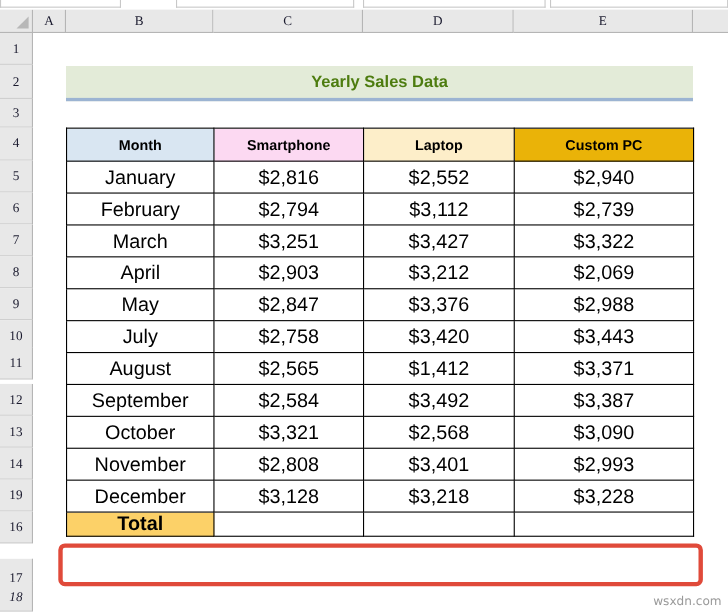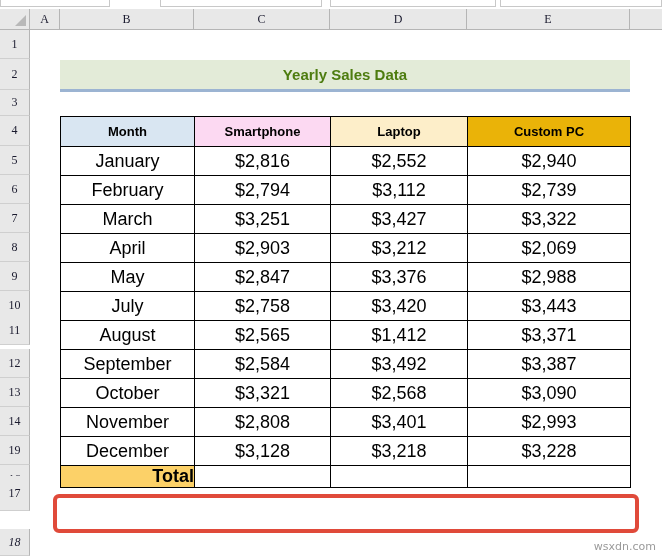--- a/index.html
+++ b/index.html
@@ -148,21 +148,21 @@
   .hd-month  { background: #d9e6f2; }
   .hd-phone  { background: #fcd9f2; margin-left: 16px; }
   .hd-laptop { background: #fdeec9; }
   .hd-pc     { background: #eab308; }
 
   .total-label {
     background: #fcd168;
     font-weight: bold;
   }
   .total-blank { background: #ffffff; }
-  .tr-total td { height: 20px; text-align: right; }
+  .tr-total td { height: 20px; }
 
   
   .redbox {
     position: absolute;
     left: 53px;
     top: 494px;
     width: 586px;
     height: 39px;
     border: 4px solid #e04a3a;
     border-radius: 6px;
@@ -212,21 +212,21 @@
   <div class="rowhead" style="top:204px; height:29px;">7</div>
   <div class="rowhead" style="top:233px; height:29px;">8</div>
   <div class="rowhead" style="top:262px; height:29px;">9</div>
   <div class="rowhead" style="top:291px; height:29px;">10</div>
   <div class="rowhead" style="top:316px; height:29px;">11</div>
   <div class="rowhead" style="top:349px; height:29px;">12</div>
   <div class="rowhead" style="top:378px; height:29px;">13</div>
   <div class="rowhead" style="top:407px; height:29px;">14</div>
   <div class="rowhead" style="top:436px; height:29px;">19</div>
   <div class="rowhead" style="top:465px; height:29px;">16</div>
-  <div class="rowhead" style="top:476px; height:35px;">17</div>
+  <div class="rowhead" style="top:508px; height:35px;">17</div>
   <div class="rowhead" style="top:529px; height:27px;font-style:italic;">18</div>
 
   <div class="title-cell">Yearly Sales Data</div>
 
   <table class="tbl">
     <colgroup>
       <col class="c-month">
         <col class="c-phone">
         <col class="c-laptop">
         <col class="c-pc">

